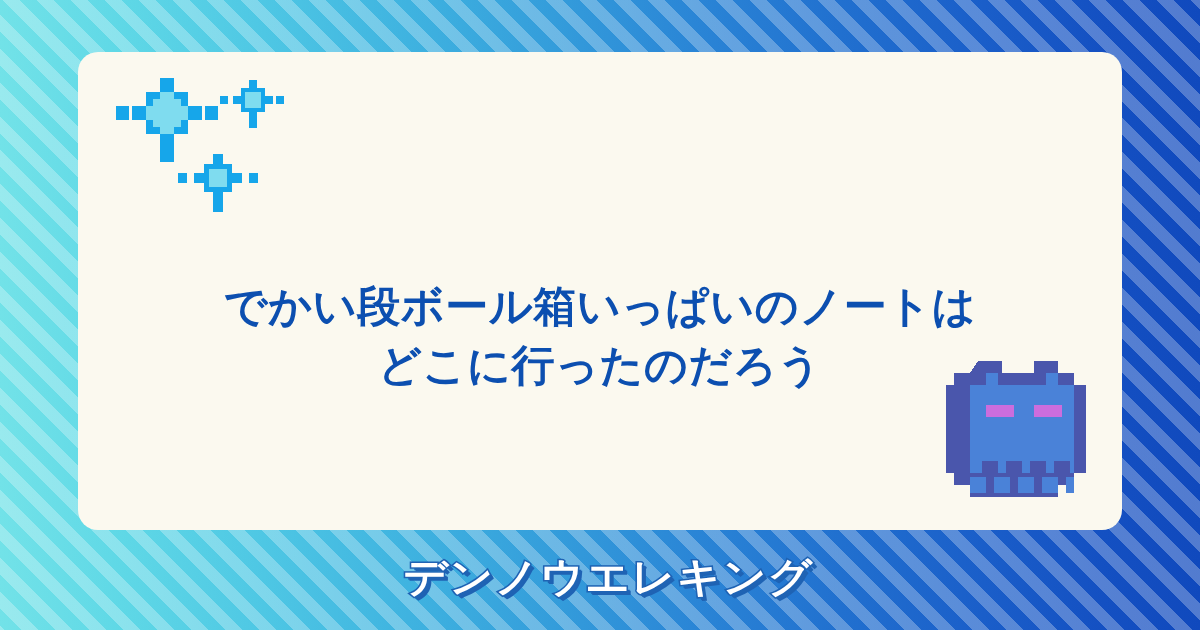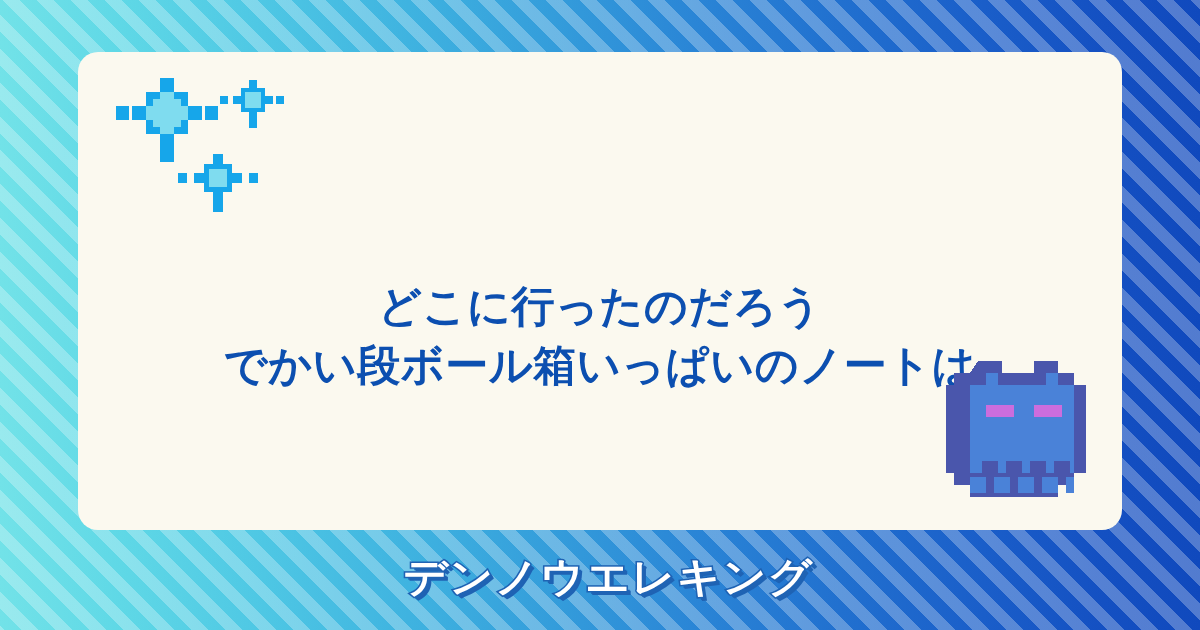--- a/index.html
+++ b/index.html
@@ -164,22 +164,22 @@
           <rect x="86" y="107" width="48" height="10" fill="#16a6ea"></rect>
           <rect x="96" y="98" width="28" height="28" fill="#16a6ea"></rect>
           <rect x="101" y="103" width="18" height="18" fill="#7fdcef"></rect>
           <rect x="70" y="107" width="9" height="10" fill="#16a6ea"></rect>
           <rect x="141" y="107" width="9" height="10" fill="#16a6ea"></rect>
         </g>
       </svg>
     </div>
 
     <h1 class="headline">
+      <span class="line">でかい段ボール箱いっぱいのノートは</span>
       <span class="line">どこに行ったのだろう</span>
-      <span class="line">でかい段ボール箱いっぱいのノートは</span>
     </h1>
 
     <div class="mascot">
       <svg width="152" height="152" viewBox="0 0 38 38" xmlns="http://www.w3.org/2000/svg" shape-rendering="crispEdges">
         <g>
 
           <path fill="#4a56ac" d="
             M8 1 h6 v3 h8 v-3 h6 v3 h4 v3 h3 v22 h-3 v3 h-4 v3 h-22 v-3 h-4 v-3 h-3 v-22 h3 v-3 h4 z"></path>
 
           <path fill="#4a82d8" d="

